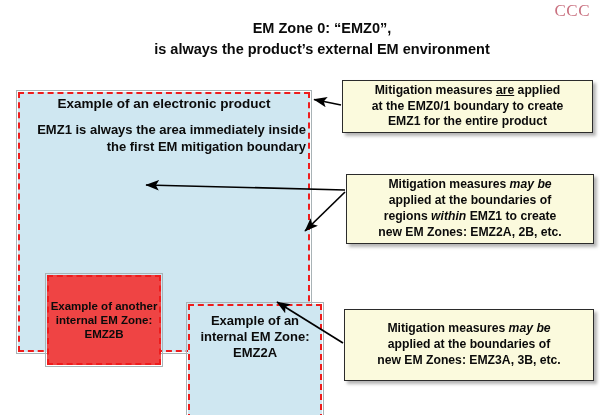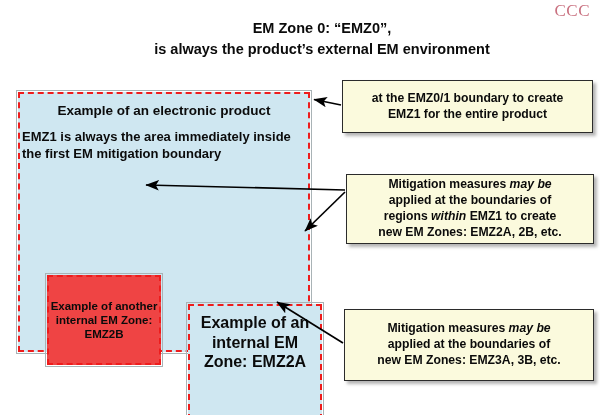--- a/index.html
+++ b/index.html
@@ -58,53 +58,53 @@
     align-items: center;
     color: #0b0b0b;
     font-weight: bold;
   }
   .zone-blue   { background: #cfe7f1; }
   .zone-pink   { background: #ef4444; }
 
   #zone-product {
     left: 18px; top: 92px;
     width: 292px; height: 260px;
-    padding-top: 8px;
+    padding-top: 1px;
   }
   #zone-product .hdr {
     font-size: 13.5px;
     line-height: 1.35;
     text-align: center;
   }
   #zone-product .sub {
     margin-top: 9px;
     font-size: 13px;
     line-height: 1.3;
-    text-align: left;
+    text-align: right;
     width: 284px;
   }
 
   #zone-emz2b {
     left: 27px; top: 181px;
     width: 114px; height: 90px;
     justify-content: center;
   }
   #zone-emz2b .lbl {
     font-size: 11.5px;
     line-height: 1.22;
     text-align: center;
   }
 
   #zone-emz2a {
     left: 168px; top: 210px;
     width: 134px; height: 126px;
     padding-top: 7px;
   }
   #zone-emz2a .lbl {
-    font-size: 16px;
+    font-size: 13px;
     line-height: 1.22;
     text-align: center;
   }
 
   
   .callout {
     position: absolute;
     box-sizing: border-box;
     background: #fbfadd;
     border: 1.5px solid #2b2b2b;
@@ -167,20 +167,21 @@
       <div class="lbl">
         <span class="ln">Example of an</span>
         <span class="ln">internal EM</span>
         <span class="ln">Zone: EMZ2A</span>
       </div>
 
     </div>
   </div>
 
   <div class="callout" id="callout-1">
+    <span class="ln"><span>Mitigation measures </span><u>are</u><span> applied</span></span>
     <span class="ln">at the EMZ0/1 boundary to create</span>
     <span class="ln">EMZ1 for the entire product</span>
   </div>
 
   <div class="callout" id="callout-2">
     <span class="ln"><span>Mitigation measures </span><i>may be</i></span>
     <span class="ln">applied at the boundaries of</span>
     <span class="ln"><span>regions </span><i>within</i><span> EMZ1 to create</span></span>
     <span class="ln">new EM Zones: EMZ2A, 2B, etc.</span>
   </div>

